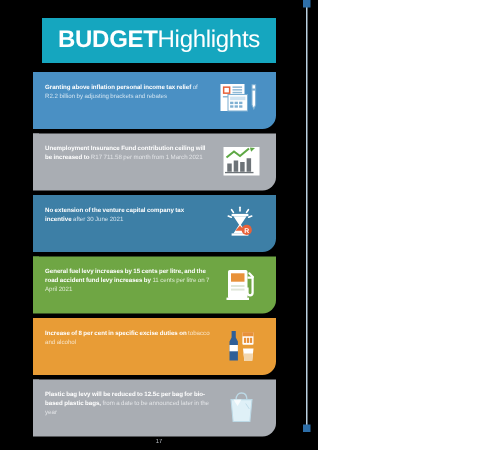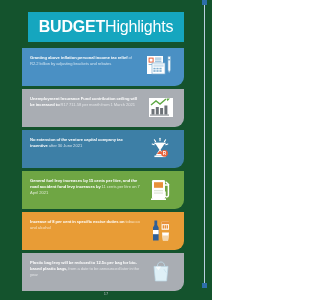--- a/index.html
+++ b/index.html
@@ -12,21 +12,21 @@
     background: #ffffff;
     font-family: "Liberation Sans", sans-serif;
     overflow: hidden;
     position: relative;
   }
   .page {
     position: absolute;
     left: 0; top: 0;
     width: 212px;
     height: 300px;
-    background: #14532d;
+    background: #000000;
   }
   
   .page-rule {
     position: absolute;
     right: 7px;
     top: 2px;
     bottom: 14px;
     width: 1px;
     background: #b9cfe0;
   }

